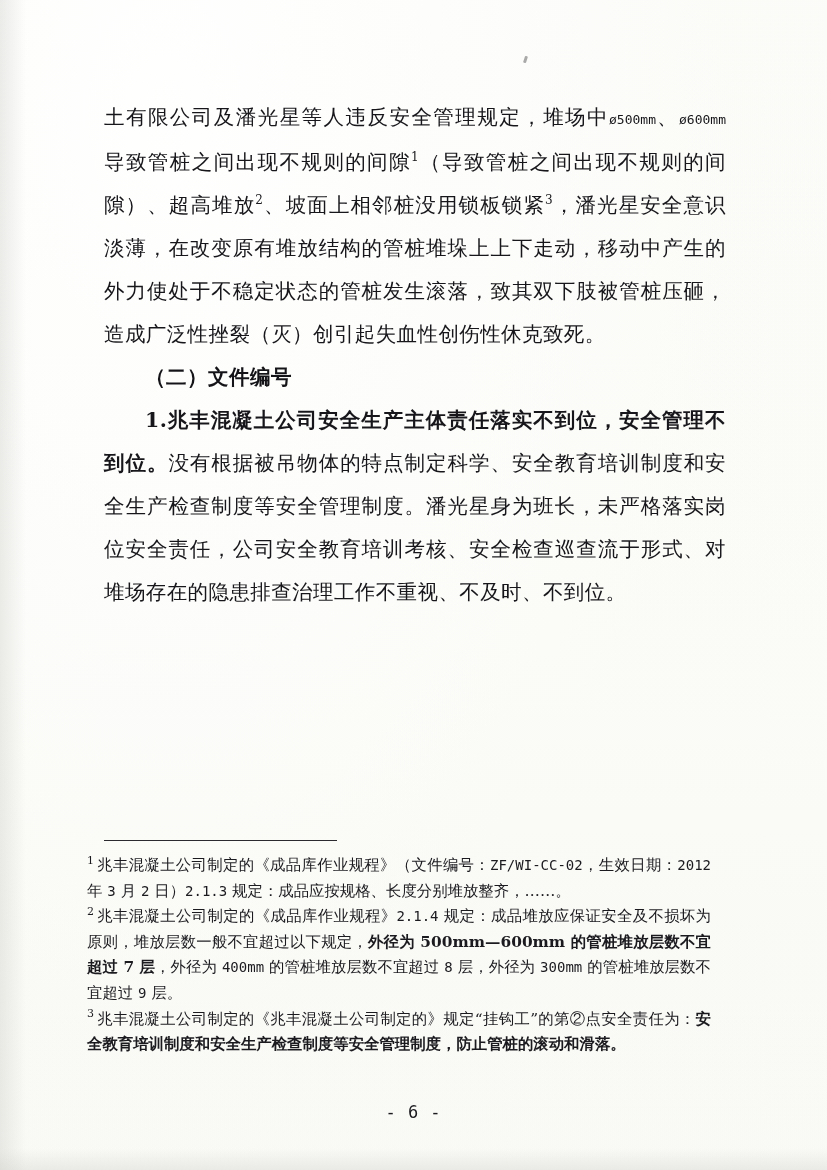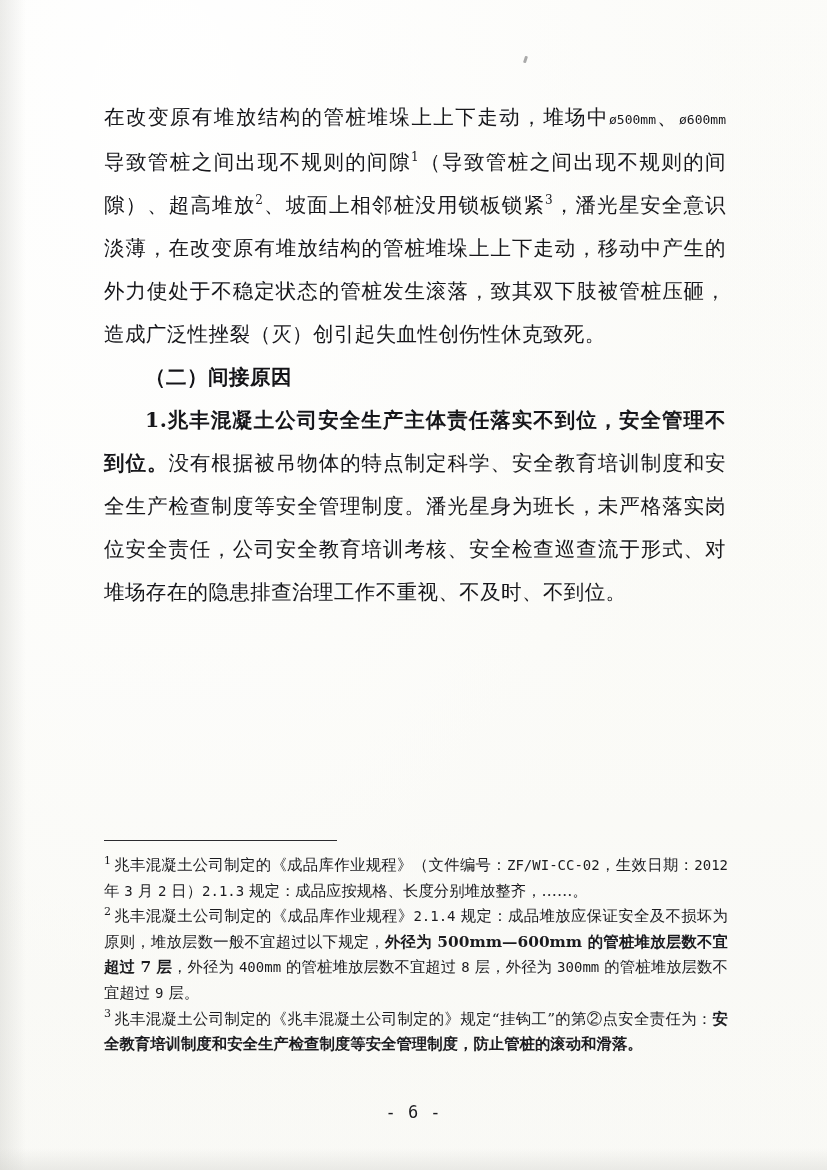--- a/index.html
+++ b/index.html
@@ -74,21 +74,21 @@
   .footnote-rule {
     position: absolute;
     left: 104px;
     top: 840px;
     width: 233px;
     height: 0;
     border-top: 1px solid #2b2b2f;
   }
   .footnotes {
     position: absolute;
-    left: 104px;
+    left: 87px;
     top: 853px;
     width: 624px;
   }
   .fn {
     font-size: 15.4px;
     line-height: 25.6px;
     text-align: justify;
     text-justify: inter-ideograph;
     margin: 0 0 0 0;
     color: #1b1b1f;
@@ -140,22 +140,22 @@
   }
 </style>
 </head>
 <body>
 
 <div class="page">
   <div class="paper-tint"></div>
   <div class="stray-mark"></div>
 
   <div class="content">
-    <p class="para" id="p0"><span>在改变原有堆放结构的管桩堆垛上上下走动，堆场中</span><span class="latin">ø500mm</span><span>、</span><span class="latin">ø600mm</span><span> 导致管桩之间出现不规则的间隙</span><sup>1</sup><span>（导致管桩之间出现不规则的间隙）、超高堆放</span><sup>2</sup><span>、坡面上相邻桩没用锁板锁紧</span><sup>3</sup><span>，潘光星安全意识淡薄，在改变原有堆放结构的管桩堆垛上上下走动，移动中产生的外力使处于不稳定状态的管桩发生滚落，致其双下肢被管桩压砸，造成广泛性挫裂（灭）创引起失血性创伤性休克致死。</span></p>
-    <p class="heading" id="p1">（二）间接原因</p>
+    <p class="para" id="p0"><span>土有限公司及潘光星等人违反安全管理规定，堆场中</span><span class="latin">ø500mm</span><span>、</span><span class="latin">ø600mm</span><span> 导致管桩之间出现不规则的间隙</span><sup>1</sup><span>（导致管桩之间出现不规则的间隙）、超高堆放</span><sup>2</sup><span>、坡面上相邻桩没用锁板锁紧</span><sup>3</sup><span>，潘光星安全意识淡薄，在改变原有堆放结构的管桩堆垛上上下走动，移动中产生的外力使处于不稳定状态的管桩发生滚落，致其双下肢被管桩压砸，造成广泛性挫裂（灭）创引起失血性创伤性休克致死。</span></p>
+    <p class="heading" id="p1">（二）文件编号</p>
     <p class="para indent" id="p2"><span class="bold">1.兆丰混凝土公司安全生产主体责任落实不到位，安全管理不到位。</span><span>没有根据被吊物体的特点制定科学、安全教育培训制度和安全生产检查制度等安全管理制度。潘光星身为班长，未严格落实岗位安全责任，公司安全教育培训考核、安全检查巡查流于形式、对堆场存在的隐患排查治理工作不重视、不及时、不到位。</span></p>
   </div>
 
   <div class="footnote-rule"></div>
 
   <div class="footnotes">
     <p class="fn" id="f0"><span class="marker">1</span><span>兆丰混凝土公司制定的《成品库作业规程》（文件编号：</span><span class="ltn">ZF/WI-CC-02</span><span>，生效日期：</span><span class="ltn">2012</span><span> 年 </span><span class="ltn">3</span><span> 月 </span><span class="ltn">2</span><span> 日）</span><span class="ltn">2.1.3</span><span> 规定：成品应按规格、长度分别堆放整齐，……。</span></p>
     <p class="fn" id="f1"><span class="marker">2</span><span>兆丰混凝土公司制定的《成品库作业规程》</span><span class="ltn">2.1.4</span><span> 规定：成品堆放应保证安全及不损坏为原则，堆放层数一般不宜超过以下规定，</span><span style="font-weight: 700;">外径为 500mm—600mm 的管桩堆放层数不宜超过 7 层</span><span>，外径为 </span><span class="ltn">400mm</span><span> 的管桩堆放层数不宜超过 </span><span class="ltn">8</span><span> 层，外径为 </span><span class="ltn">300mm</span><span> 的管桩堆放层数不宜超过 </span><span class="ltn">9</span><span> 层。</span></p>
     <p class="fn" id="f2"><span class="marker">3</span><span>兆丰混凝土公司制定的《兆丰混凝土公司制定的》规定“挂钩工”的第②点安全责任为：</span><span style="font-weight: 700;">安全教育培训制度和安全生产检查制度等安全管理制度，防止管桩的滚动和滑落。</span></p>
   </div>

